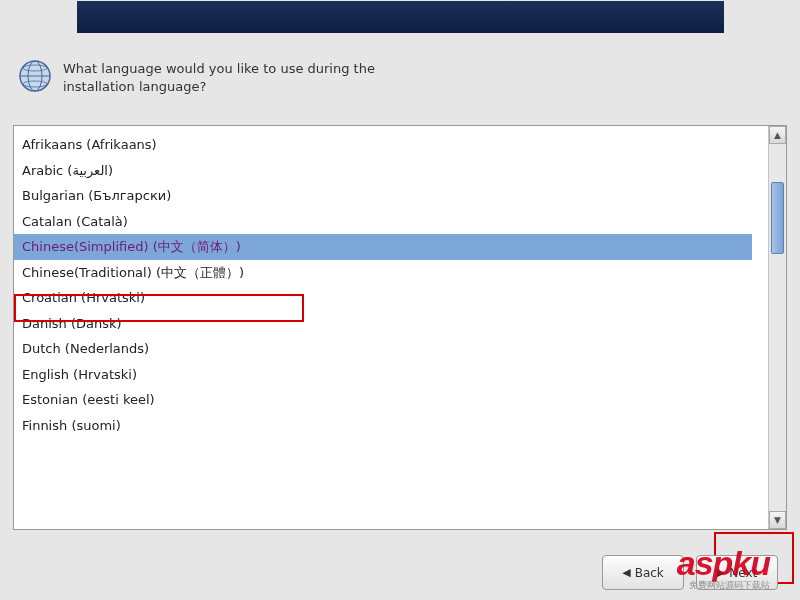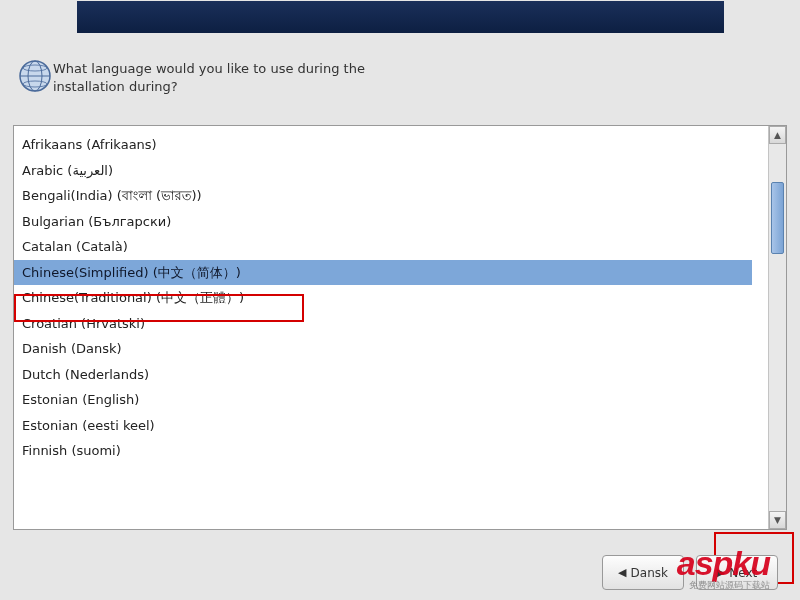--- a/index.html
+++ b/index.html
@@ -19,20 +19,21 @@
       width: 647px;
       height: 32px;
       background: linear-gradient(to bottom, #1a2f5a 0%, #0d1f42 100%);
     }
     .prompt-section {
       position: absolute;
       top: 58px;
       left: 17px;
       display: flex;
       align-items: flex-start;
+      gap: 10px;
     }
     .globe-icon {
       width: 36px;
       height: 36px;
       flex-shrink: 0;
     }
     .globe-icon svg { width: 100%; height: 100%; }
     .prompt-text {
       color: #333;
       line-height: 1.35;
@@ -55,21 +56,21 @@
     }
     .language-item {
       padding: 3px 8px;
       color: #222;
       cursor: pointer;
       line-height: 1.5;
       white-space: nowrap;
     }
     .language-item.selected {
       background: #7da7d9;
-      color: #0f172a;
+      color: #701a75;
     }
     .highlight-box {
       position: absolute;
       border: 2px solid #d40000;
       pointer-events: none;
     }
     .scrollbar {
       width: 18px;
       background: #e8e8e8;
       border-left: 1px solid #c4c4c4;
@@ -151,54 +152,53 @@
     <svg viewBox="0 0 36 36">
       <circle cx="18" cy="18" r="15" fill="#c8d8ec" stroke="#4a6a9a" stroke-width="1.5"></circle>
       <ellipse cx="18" cy="18" rx="7" ry="15" fill="none" stroke="#4a6a9a" stroke-width="1"></ellipse>
       <line x1="3" y1="18" x2="33" y2="18" stroke="#4a6a9a" stroke-width="1"></line>
       <ellipse cx="18" cy="10" rx="12" ry="3" fill="none" stroke="#4a6a9a" stroke-width="0.8"></ellipse>
       <ellipse cx="18" cy="26" rx="12" ry="3" fill="none" stroke="#4a6a9a" stroke-width="0.8"></ellipse>
     </svg>
   </div>
   <div class="prompt-text">
     <div>What language would you like to use during the</div>
-    <div>installation during?</div>
+    <div>installation language?</div>
   </div>
 </div>
 
 <div class="list-container">
   <div class="language-list" id="language-list">
       <div class="language-item">Afrikaans (Afrikaans)</div>
       <div class="language-item">Arabic (العربية)</div>
-      <div class="language-item">Bengali(India) (বাংলা (ভারত))</div>
       <div class="language-item">Bulgarian (Български)</div>
       <div class="language-item">Catalan (Català)</div>
       <div class="language-item selected">Chinese(Simplified) (中文（简体）)</div>
       <div class="language-item">Chinese(Traditional) (中文（正體）)</div>
       <div class="language-item">Croatian (Hrvatski)</div>
       <div class="language-item">Danish (Dansk)</div>
       <div class="language-item">Dutch (Nederlands)</div>
-      <div class="language-item">Estonian (English)</div>
+      <div class="language-item">English (Hrvatski)</div>
       <div class="language-item">Estonian (eesti keel)</div>
       <div class="language-item">Finnish (suomi)</div>
     </div>
   <div class="scrollbar">
     <div class="scroll-btn">▲</div>
     <div class="scroll-thumb"></div>
     <div class="scroll-btn" style="position:absolute;bottom:0;">▼</div>
   </div>
 </div>
 
 <div class="highlight-box" style="top:294px; left:14px; width:290px; height:28px;"></div>
 <div class="highlight-box" style="top:532px; left:714px; width:80px; height:52px;"></div>
 
 <div class="footer">
   <div class="nav-button">
     <span class="arrow">◀</span>
-    <span>Dansk</span>
+    <span>Back</span>
   </div>
   <div class="nav-button">
     <span class="arrow">▶</span>
     <span>Next</span>
   </div>
 </div>
 
 <div class="watermark">
   <div class="wm-main">aspku</div>
   <div class="wm-sub">免费网站源码下载站</div>

